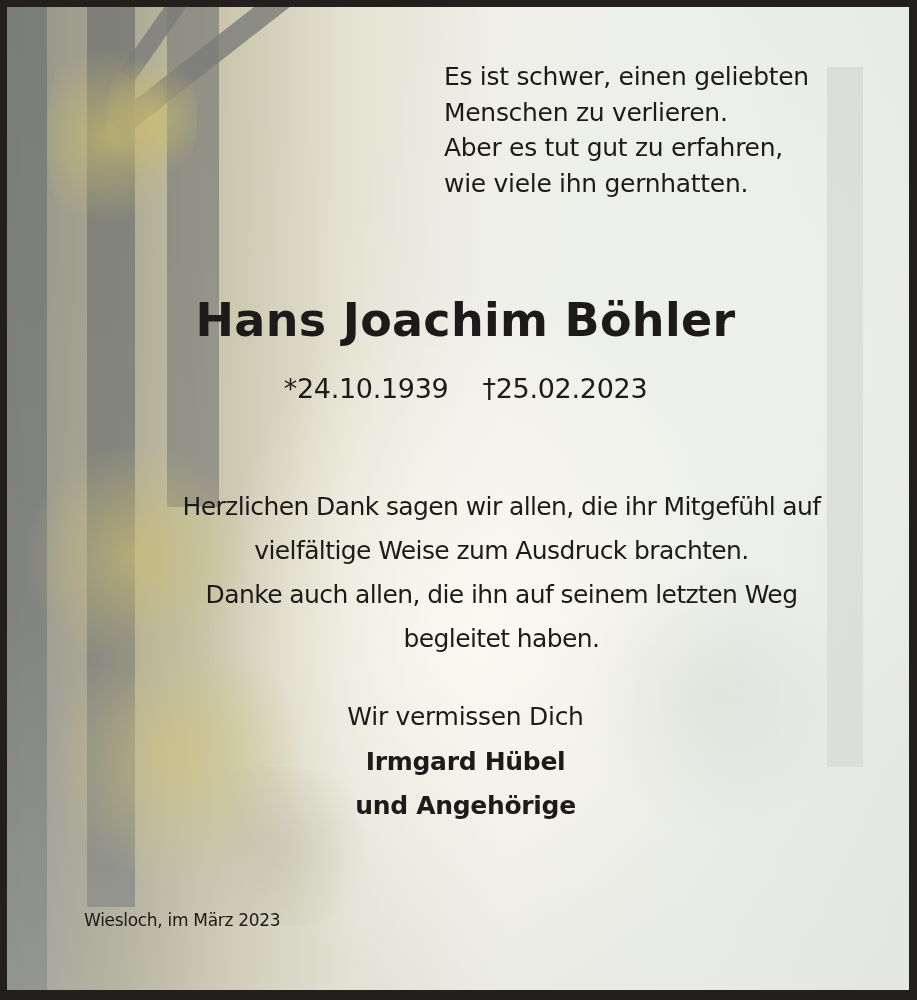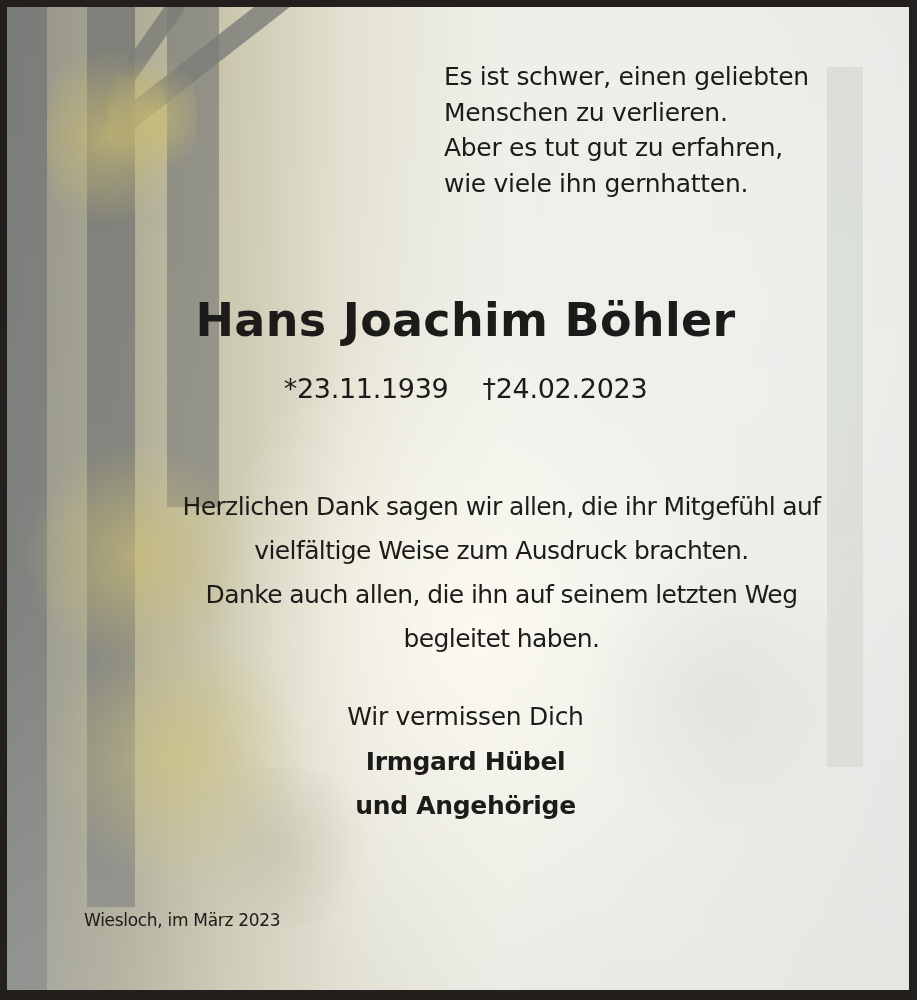--- a/index.html
+++ b/index.html
@@ -65,21 +65,21 @@
   </div>
 
   <div class="txt quote">Es ist schwer, einen geliebten
 Menschen zu verlieren.
 Aber es tut gut zu erfahren,
 wie viele ihn gernhatten.</div>
 
   <div class="txt name">Hans Joachim Böhler</div>
 
   <div class="txt dates">
-    <span>*23.11.1939</span><span class="gap"></span><span>†24.02.2023</span>
+    <span>*24.10.1939</span><span class="gap"></span><span>†25.02.2023</span>
   </div>
 
   <div class="txt thanks">Herzlichen Dank sagen wir allen, die ihr Mitgefühl auf
 vielfältige Weise zum Ausdruck brachten.
 Danke auch allen, die ihn auf seinem letzten Weg
 begleitet haben.</div>
 
   <div class="txt sig">
     <div>Wir vermissen Dich</div>
     <div class="bold">Irmgard Hübel</div>

